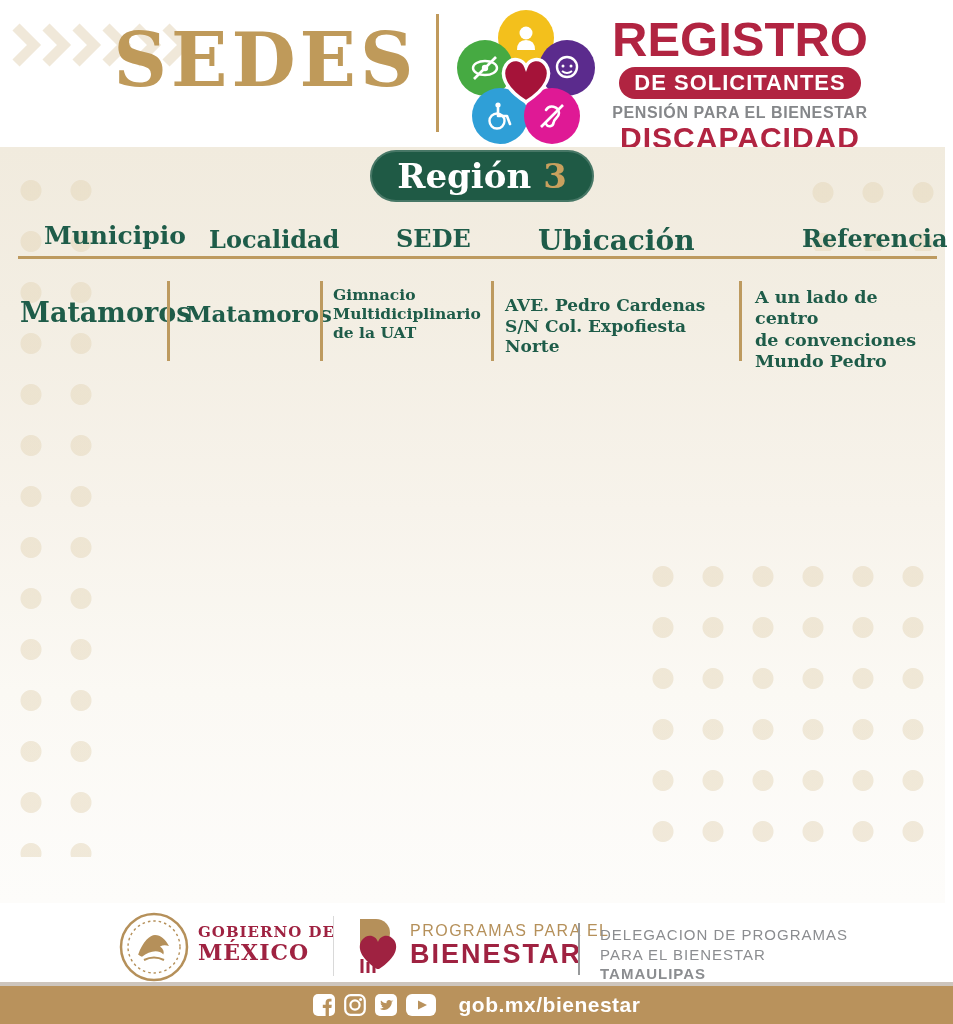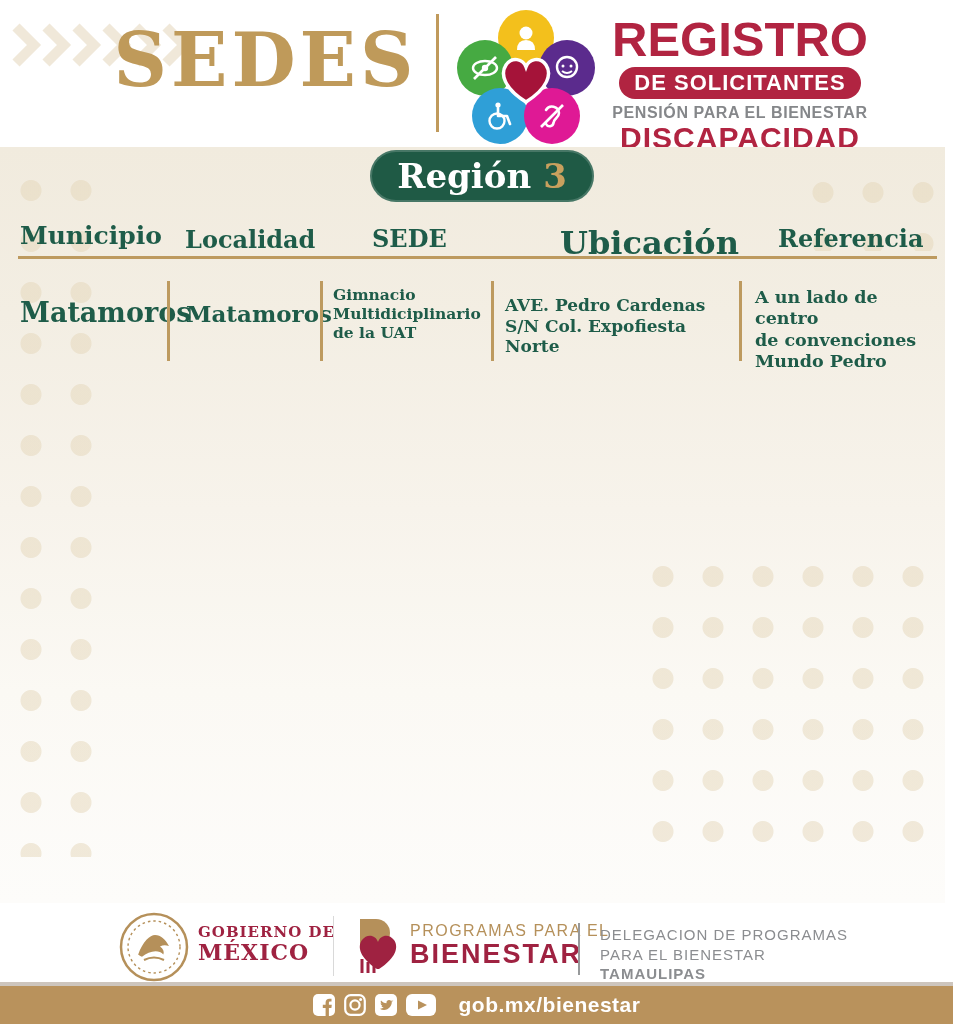--- a/index.html
+++ b/index.html
@@ -50,25 +50,25 @@
   .dots-right     { left:638px; top:404px; width:302px; height:302px; }
 
   .region-badge {
     position:absolute; left:370px; top:3px; width:224px; height:52px;
     background:#1f5a45; border-radius:27px; box-shadow: inset 0 0 0 2px rgba(255,255,255,0.18);
     display:flex; align-items:center; justify-content:center;
     font-family:"DejaVu Serif", serif; font-weight:bold; font-size:34px; color:#ffffff;
   }
   .region-number { color:#c9a05e; margin-left:12px; }
 
-  .col-head { position:absolute; font-family:"DejaVu Serif", serif; font-weight:bold; color:#1e5c49; white-space:nowrap; }
+  .col-head { position:absolute; font-family:"DejaVu Serif", serif; font-weight:bold; color:#1e5c49; white-space:nowrap;margin-left:24px; }
   .head-municipio  { left:20px;  top:74px; font-size:25px; }
   .head-localidad  { left:185px; top:78px; font-size:24px; }
   .head-sede       { left:372px; top:77px; font-size:24px; }
-  .head-ubicacion  { left:560px; top:77px; font-size:32px; }
+  .head-ubicacion  { left:514px; top:77px; font-size:28px; }
   .head-referencia { left:778px; top:77px; font-size:24px; }
   .header-rule { position:absolute; left:18px; top:109px; width:919px; height:3px; background:#bd9a5f; }
 
   .cell { position:absolute; font-family:"DejaVu Serif", serif; font-weight:bold; color:#1e5c49; line-height:1.22; }
   .cell-municipio  { left:20px;  top:150px; font-size:27px; }
   .cell-localidad  { left:186px; top:153px; font-size:23px; }
   .cell-sede       { left:333px; top:139px; font-size:15.5px; width:155px; }
   .cell-ubicacion  { left:505px; top:148px; font-size:17px; width:240px; }
   .cell-referencia { left:755px; top:140px; font-size:17.5px; width:185px; }
   .cell span { display:block; }

